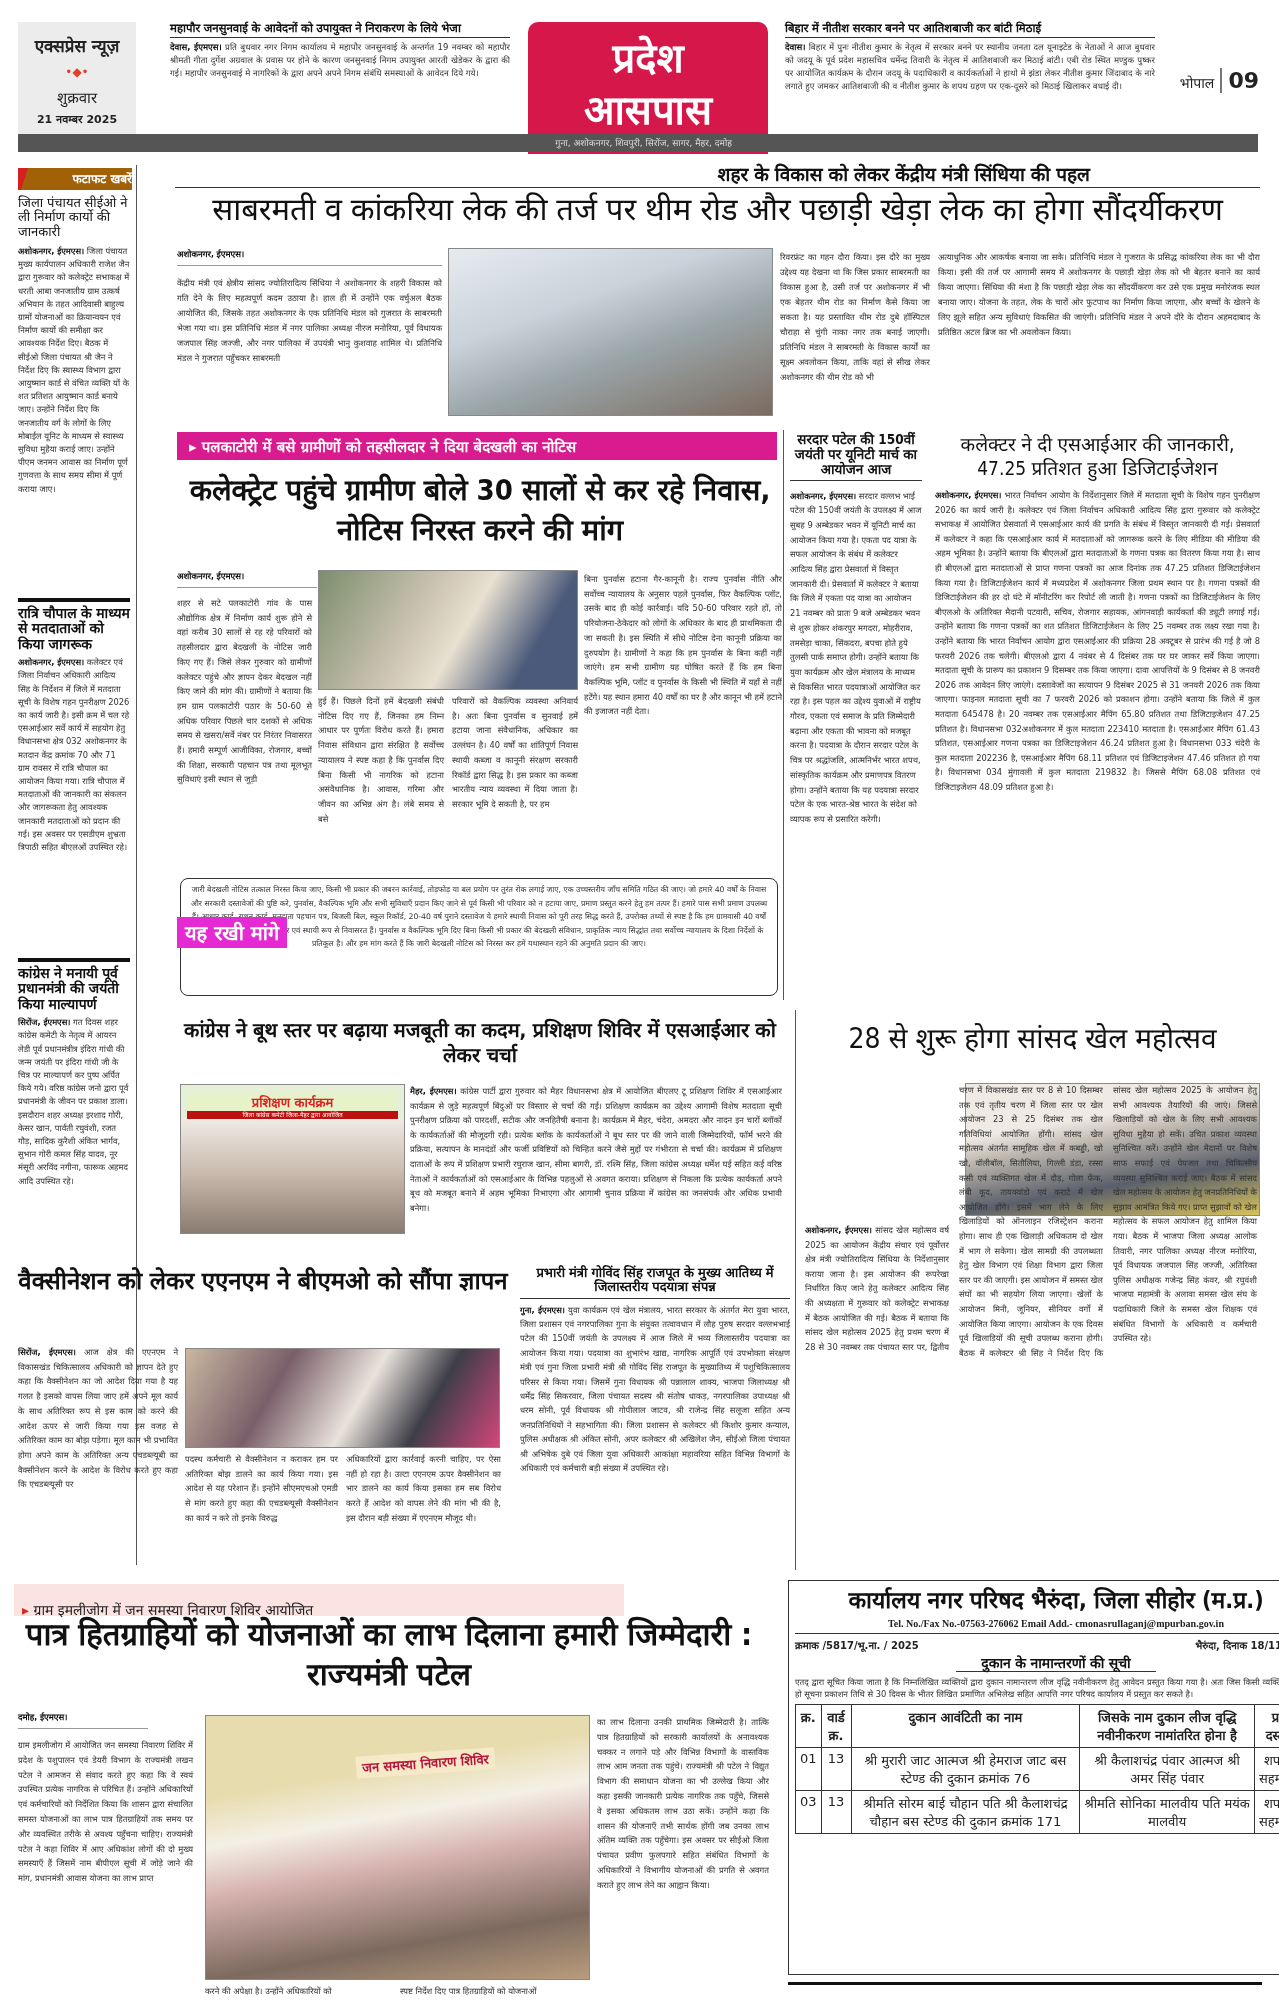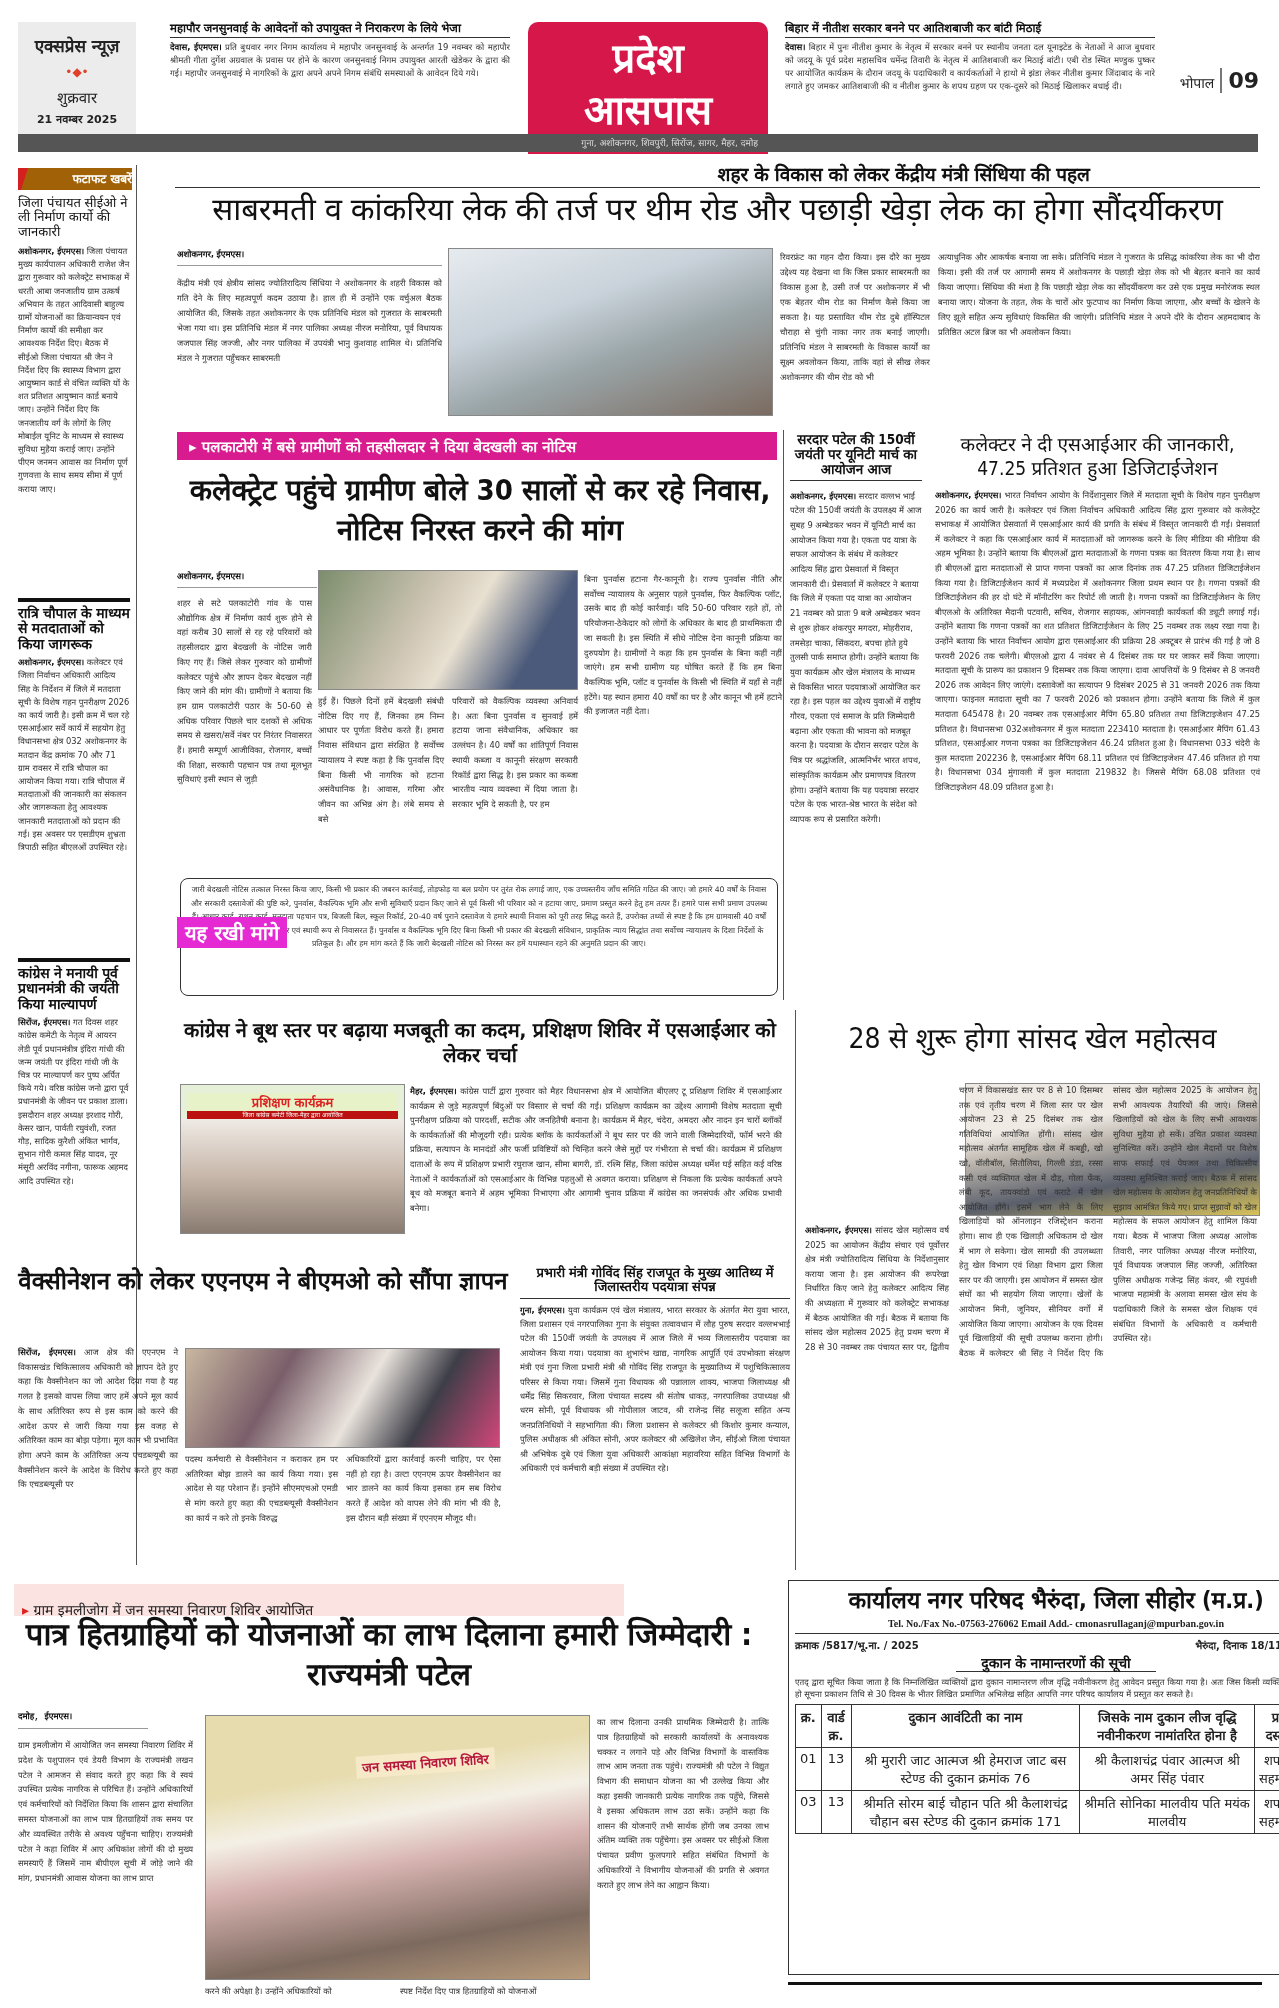--- a/index.html
+++ b/index.html
@@ -15,21 +15,21 @@
   
   .masthead-box { left: 18px; top: 22px; width: 118px; height: 118px; background: #ececec; text-align: center; }
   .masthead-box .brand { font-size: 17px; font-weight: bold; margin-top: 12px; }
   .masthead-box .dots { color: #e0402a; font-size: 12px; margin: 8px 0; }
   .masthead-box .day { font-size: 15px; }
   .masthead-box .date { font-size: 11px; font-weight: bold; margin-top: 4px; }
   .pradesh { left: 528px; top: 22px; width: 240px; height: 132px; background: #d5174a; border-radius: 10px 10px 0 0; color: #fff; text-align: center; }
   .pradesh .l1 { font-size: 40px; font-weight: bold; line-height: 52px; margin-top: 10px; }
   .pradesh .l2 { font-size: 40px; font-weight: bold; line-height: 52px; }
   .greybar { left: 18px; top: 134px; width: 1240px; height: 18px; background: #555; }
-  .greybar span { position: absolute; right: 500px; top: 2px; font-size: 9px; color: #ddd; }
+  .greybar span { position: absolute; right: 526px; top: 2px; font-size: 9px; color: #ddd; }
   .pageinfo { right: 20px; top: 68px; font-size: 14px; }
   .pageinfo b { font-size: 22px; border-left: 2px solid #777; padding-left: 6px; margin-left: 6px; }
 
   .fatafat { left: 18px; top: 168px; width: 114px; height: 22px; background: #a16207; color: #fff; font-size: 12px; font-weight: bold; text-align: right; line-height: 22px; clip-path: polygon(8% 0,100% 0,100% 100%,0 100%); }
   .fatafat-red { left: 18px; top: 168px; width: 10px; height: 22px; background: #d42020; clip-path: polygon(0 0,100% 0,30% 100%,0 100%); }
 
   .pinkbar { background: #d81b8e; color: #fff; font-weight: bold; font-size: 15px; padding: 4px 12px; }
   .boxed { border: 1.5px solid #333; border-radius: 8px; }
   .magenta-tag { background: #e52ad3; color: #fff; font-weight: bold; font-size: 20px; padding: 2px 8px; }
   .lightpink { background: #fbe3e1; }
@@ -150,21 +150,21 @@
 
 <div class="abs" style="left:520px;top:1266px;width:270px;">
   <div class="hd" style="font-size:13px;text-align:center;border-bottom:1.5px solid #333;padding-bottom:3px;">प्रभारी मंत्री गोविंद सिंह राजपूत के मुख्य आतिथ्य में जिलास्तरीय पदयात्रा संपन्न</div>
   <div class="txt" style="font-size:8.3px;line-height:14.4px;margin-top:4px;"><b>गुना, ईएमएस।</b> <span>युवा कार्यक्रम एवं खेल मंत्रालय, भारत सरकार के अंतर्गत मेरा युवा भारत, जिला प्रशासन एवं नगरपालिका गुना के संयुक्त तत्वावधान में लौह पुरुष सरदार वल्लभभाई पटेल की 150वीं जयंती के उपलक्ष्य में आज जिले में भव्य जिलास्तरीय पदयात्रा का आयोजन किया गया। पदयात्रा का शुभारंभ खाद्य, नागरिक आपूर्ति एवं उपभोक्ता संरक्षण मंत्री एवं गुना जिला प्रभारी मंत्री श्री गोविंद सिंह राजपूत के मुख्यातिथ्य में पशुचिकित्सालय परिसर से किया गया। जिसमें गुना विधायक श्री पन्नालाल शाक्य, भाजपा जिलाध्यक्ष श्री धर्मेंद्र सिंह सिकरवार, जिला पंचायत सदस्य श्री संतोष धाकड़, नगरपालिका उपाध्यक्ष श्री धरम सोनी, पूर्व विधायक श्री गोपीलाल जाटव, श्री राजेन्द्र सिंह सलूजा सहित अन्य जनप्रतिनिधियों ने सहभागिता की। जिला प्रशासन से कलेक्टर श्री किशोर कुमार कन्याल, पुलिस अधीक्षक श्री अंकित सोनी, अपर कलेक्टर श्री अखिलेश जैन, सीईओ जिला पंचायत श्री अभिषेक दुबे एवं जिला युवा अधिकारी आकांक्षा महावरिया सहित विभिन्न विभागों के अधिकारी एवं कर्मचारी बड़ी संख्या में उपस्थित रहे।</span></div>
 </div>
 
 <div class="abs lightpink" style="left:14px;top:1584px;width:610px;height:26px;padding:16px 8px;font-size:14px;">
   <span style="color:#d22;">▸ </span><span>ग्राम इमलीजोग में जन समस्या निवारण शिविर आयोजित</span>
 </div>
 <div class="abs hd" style="left:14px;top:1614px;width:750px;font-size:31px;text-align:center;line-height:40px;">पात्र हितग्राहियों को योजनाओं का लाभ दिलाना हमारी जिम्मेदारी : राज्यमंत्री पटेल</div>
-<div class="abs hd" style="left:18px;top:1713px;width:130px;font-size:8.5px;border-bottom:1px solid #999;padding-bottom:6px;font-family:Liberation Mono, monospace;">दमोह, ईएमएस।</div>
+<div class="abs hd" style="left:18px;top:1713px;width:130px;font-size:8.5px;border-bottom:1px solid #999;padding-bottom:6px;">दमोह, ईएमएस।</div>
 <div class="abs txt" style="left:18px;top:1738px;width:175px;font-size:8.3px;line-height:14.8px;">ग्राम इमलीजोग में आयोजित जन समस्या निवारण शिविर में प्रदेश के पशुपालन एवं डेयरी विभाग के राज्यमंत्री लखन पटेल ने आमजन से संवाद करते हुए कहा कि वे स्वयं उपस्थित प्रत्येक नागरिक से परिचित हैं। उन्होंने अधिकारियों एवं कर्मचारियों को निर्देशित किया कि शासन द्वारा संचालित समस्त योजनाओं का लाभ पात्र हितग्राहियों तक समय पर और व्यवस्थित तरीके से अवश्य पहुँचना चाहिए। राज्यमंत्री पटेल ने कहा शिविर में आए अधिकांश लोगों की दो मुख्य समस्याएँ हैं जिसमें नाम बीपीएल सूची में जोड़े जाने की मांग, प्रधानमंत्री आवास योजना का लाभ प्राप्त</div>
 <div class="abs photo" style="left:205px;top:1715px;width:385px;height:265px;background:linear-gradient(170deg,#e7dcae 0 25%,#f4f0e6 40%,#d7b3b0 55%,#7d6a5f 80%,#b99c7c);">
   <div style="position:absolute;left:150px;top:36px;background:#f5e9c8;color:#b8173c;font-weight:bold;font-size:13px;padding:2px 6px;transform:rotate(-4deg);">जन समस्या निवारण शिविर</div>
 </div>
 <div class="abs txt" style="left:205px;top:1984px;width:190px;font-size:8.3px;">करने की अपेक्षा है। उन्होंने अधिकारियों को</div>
 <div class="abs txt" style="left:400px;top:1984px;width:190px;font-size:8.3px;">स्पष्ट निर्देश दिए पात्र हितग्राहियों को योजनाओं</div>
 <div class="abs txt" style="left:597px;top:1715px;width:172px;font-size:8.3px;line-height:14.8px;">का लाभ दिलाना उनकी प्राथमिक जिम्मेदारी है। तात्कि पात्र हितग्राहियों को सरकारी कार्यालयों के अनावश्यक चक्कर न लगाने पड़े और विभिन्न विभागों के वास्तविक लाभ आम जनता तक पहुंचे। राज्यमंत्री श्री पटेल ने विद्युत विभाग की समाधान योजना का भी उल्लेख किया और कहा इसकी जानकारी प्रत्येक नागरिक तक पहुँचे, जिससे वे इसका अधिकतम लाभ उठा सकें। उन्होंने कहा कि शासन की योजनाएँ तभी सार्थक होंगी जब उनका लाभ अंतिम व्यक्ति तक पहुँचेगा। इस अवसर पर सीईओ जिला पंचायत प्रवीण फुलपगारे सहित संबंधित विभागों के अधिकारियों ने विभागीय योजनाओं की प्रगति से अवगत कराते हुए लाभ लेने का आह्वान किया।</div>
 
 <div class="abs" style="left:788px;top:1580px;width:536px;height:395px;border:1.5px solid #333;padding:4px 6px;">
   <div class="hd" style="font-size:23px;text-align:center;line-height:30px;">कार्यालय नगर परिषद भैरुंदा, जिला सीहोर (म.प्र.)</div>

